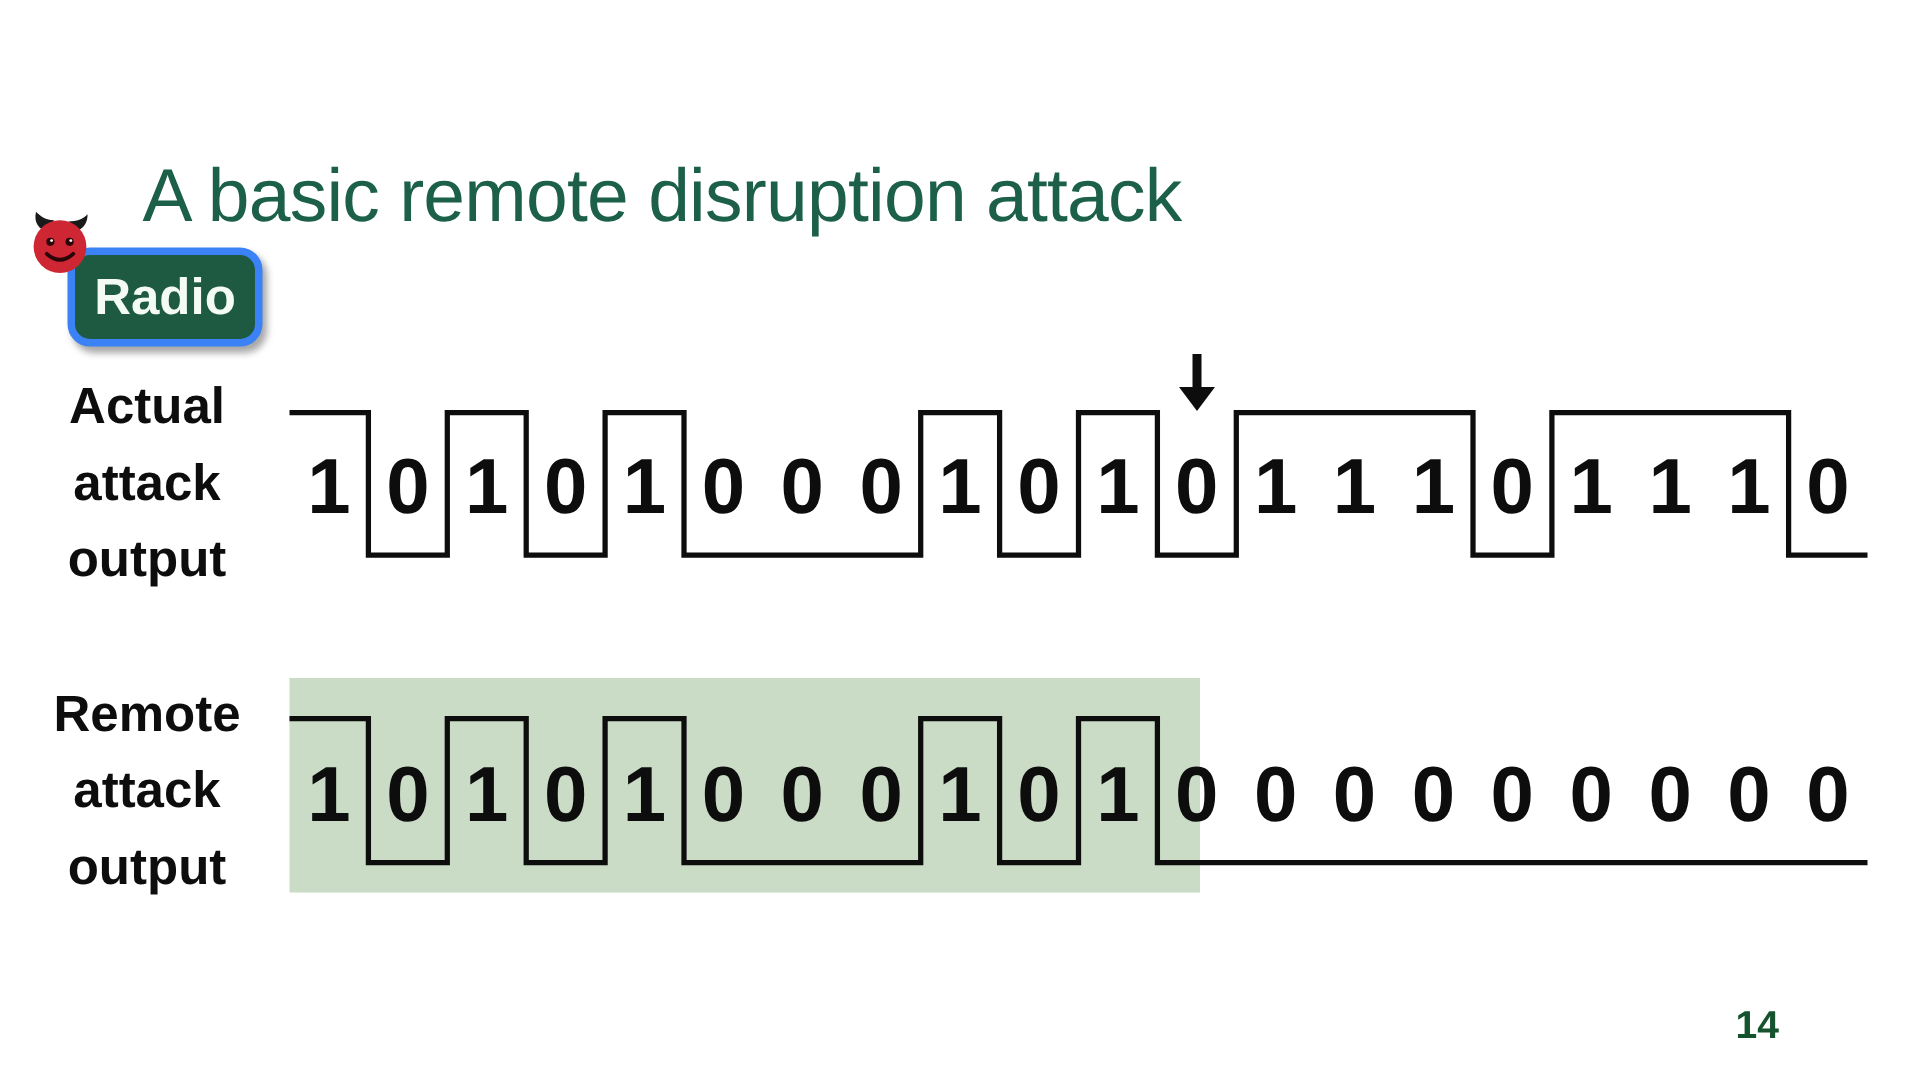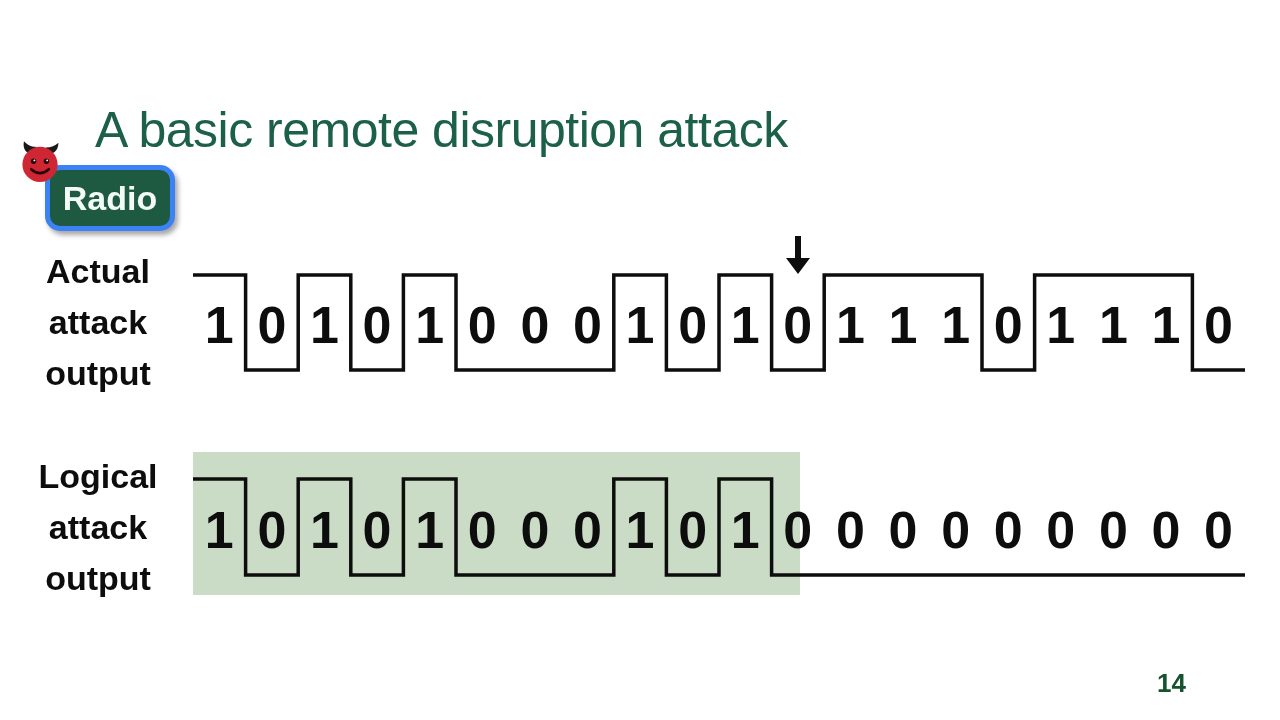--- a/index.html
+++ b/index.html
@@ -95,21 +95,21 @@
     <rect x="11" y="0" width="6" height="23" fill="#0d0d0d"></rect>
     <polygon points="2,22 26,22 14,38" fill="#0d0d0d"></polygon>
   </svg>
 
   <div class="row-label" id="label-0">
       <div>Actual</div>
       <div>attack</div>
       <div>output</div>
     </div>
   <div class="row-label" id="label-1">
-      <div>Logical</div>
+      <div>Remote</div>
       <div>attack</div>
       <div>output</div>
     </div>
 
   <div class="highlight" id="highlight-1" style="left: 193px; width: 607.004px;"></div>
 
   <svg class="wavesvg" width="1280" height="720" viewBox="0 0 1280 720">
     <path id="wave-0" d="M 193 275 L 245.6 275 L 245.6 370 L 298.2 370 L 298.2 275 L 350.8 275 L 350.8 370 L 403.4 370 L 403.4 275 L 456.0 275 L 456 370 L 508.6 370 L 561.2 370 L 613.8 370 L 613.8 275 L 666.4 275 L 666.4000000000001 370 L 719.0 370 L 719 275 L 771.6 275 L 771.6 370 L 824.2 370 L 824.2 275 L 876.8 275 L 929.4 275 L 982.0 275 L 982 370 L 1034.6 370 L 1034.6 275 L 1087.2 275 L 1139.8 275 L 1192.4 275 L 1192.4 370 L 1245.0 370"></path>
     <path id="wave-1" d="M 193 479 L 245.6 479 L 245.6 575 L 298.2 575 L 298.2 479 L 350.8 479 L 350.8 575 L 403.4 575 L 403.4 479 L 456.0 479 L 456 575 L 508.6 575 L 561.2 575 L 613.8 575 L 613.8 479 L 666.4 479 L 666.4000000000001 575 L 719.0 575 L 719 479 L 771.6 479 L 771.6 575 L 824.2 575 L 876.8 575 L 929.4 575 L 982.0 575 L 1034.6 575 L 1087.2 575 L 1139.8 575 L 1192.4 575 L 1245.0 575"></path>
   </svg>

